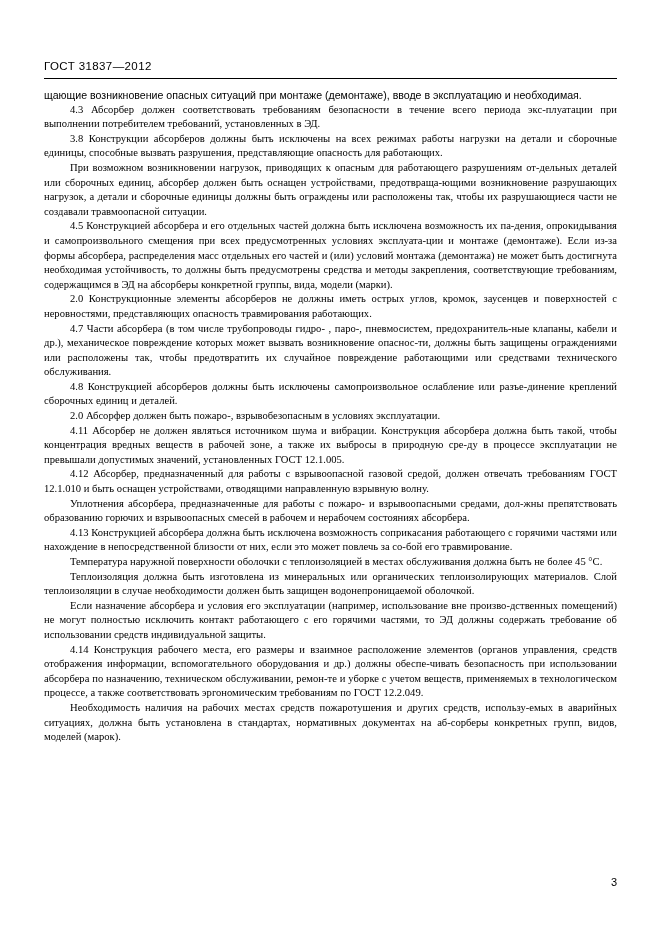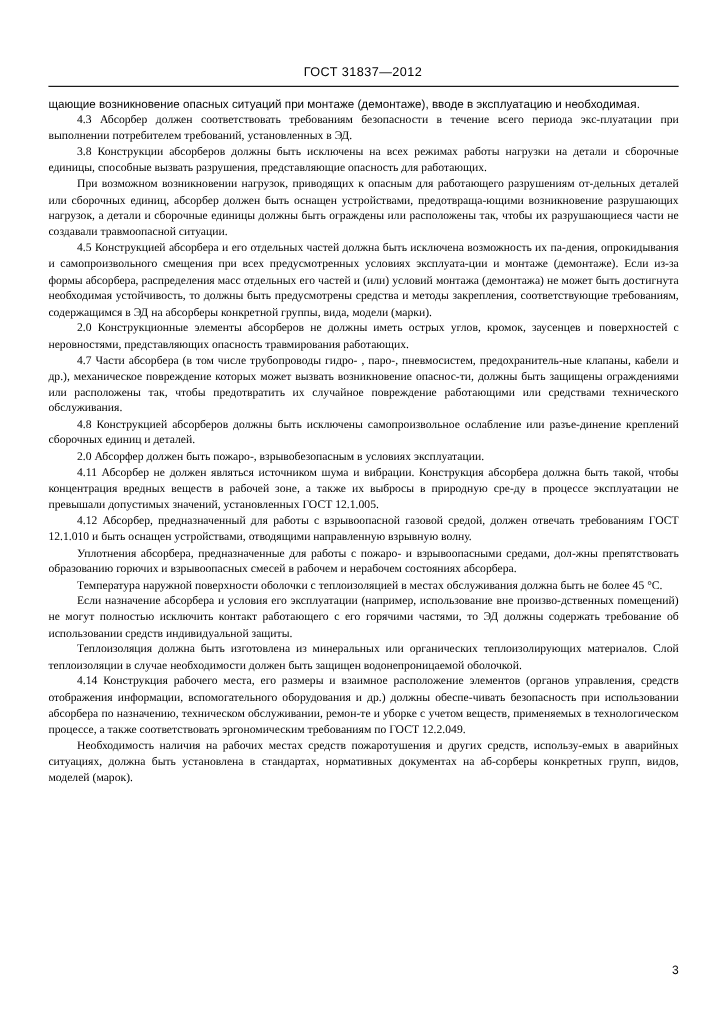--- a/index.html
+++ b/index.html
@@ -14,21 +14,21 @@
     color: #000000;
   }
   .page {
     position: relative;
     width: 661px;
     height: 936px;
     box-sizing: border-box;
     padding: 60px 44px 0 44px;
   }
   .header {
-    text-align: center;
+    text-align: left;
     font-size: 11.5px;
     letter-spacing: 0.4px;
     margin-bottom: 6px;
     padding-right: 1px;
   }
   .rule {
     border-top: 1px solid #000;
     margin-bottom: 9px;
   }
   .body-text p {
@@ -70,22 +70,23 @@
     <p class="indent">3.8  Конструкции абсорберов должны быть исключены на всех режимах работы нагрузки на детали и сборочные единицы, способные вызвать разрушения, представляющие опасность для работающих.</p>
     <p class="indent">При возможном возникновении нагрузок, приводящих к опасным для работающего разрушениям от-дельных деталей или сборочных единиц, абсорбер должен быть оснащен устройствами, предотвраща-ющими возникновение разрушающих нагрузок, а детали и сборочные единицы должны быть ограждены или расположены так, чтобы их разрушающиеся части не создавали травмоопасной ситуации.</p>
     <p class="indent">4.5  Конструкцией абсорбера и его отдельных частей должна быть исключена возможность их па-дения, опрокидывания и самопроизвольного смещения при всех предусмотренных условиях эксплуата-ции и монтаже (демонтаже). Если из-за формы абсорбера, распределения масс отдельных его частей и (или) условий монтажа (демонтажа) не может быть достигнута необходимая устойчивость, то должны быть предусмотрены средства и методы закрепления, соответствующие требованиям, содержащимся в ЭД на абсорберы конкретной группы, вида, модели (марки).</p>
     <p class="indent">2.0  Конструкционные элементы абсорберов не должны иметь острых углов, кромок, заусенцев и поверхностей с неровностями, представляющих опасность травмирования работающих.</p>
     <p class="indent">4.7  Части абсорбера (в том числе трубопроводы гидро- , паро-, пневмосистем, предохранитель-ные клапаны, кабели и др.), механическое повреждение которых может вызвать возникновение опаснос-ти, должны быть защищены ограждениями или расположены так, чтобы предотвратить их случайное повреждение работающими или средствами технического обслуживания.</p>
     <p class="indent">4.8  Конструкцией абсорберов должны быть исключены самопроизвольное ослабление или разъе-динение креплений сборочных единиц и деталей.</p>
     <p class="indent">2.0  Абсорфер должен быть пожаро-, взрывобезопасным в условиях эксплуатации.</p>
     <p class="indent">4.11  Абсорбер не должен являться источником шума и вибрации. Конструкция абсорбера должна быть такой, чтобы концентрация вредных веществ в рабочей зоне, а также их выбросы в природную сре-ду в процессе эксплуатации не превышали допустимых значений, установленных ГОСТ 12.1.005.</p>
     <p class="indent">4.12  Абсорбер, предназначенный для работы с взрывоопасной газовой средой, должен отвечать требованиям ГОСТ 12.1.010 и быть оснащен устройствами, отводящими направленную взрывную волну.</p>
     <p class="indent">Уплотнения абсорбера, предназначенные для работы с пожаро- и взрывоопасными средами, дол-жны препятствовать образованию горючих и взрывоопасных смесей в рабочем и нерабочем состояниях абсорбера.</p>
+    <p class="indent">4.13  Конструкцией абсорбера должна быть исключена возможность соприкасания работающего с горячими частями или нахождение в непосредственной близости от них, если это может повлечь за со-бой его травмирование.</p>
     <p class="indent">Температура наружной поверхности оболочки с теплоизоляцией в местах обслуживания должна быть не более 45 °С.</p>
+    <p class="indent">Теплоизоляция должна быть изготовлена из минеральных или органических теплоизолирующих материалов. Слой теплоизоляции в случае необходимости должен быть защищен водонепроницаемой оболочкой.</p>
     <p class="indent">Если назначение абсорбера и условия его эксплуатации (например, использование вне произво-дственных помещений) не могут полностью исключить контакт работающего с его горячими частями, то ЭД должны содержать требование об использовании средств индивидуальной защиты.</p>
-    <p class="indent">Теплоизоляция должна быть изготовлена из минеральных или органических теплоизолирующих материалов. Слой теплоизоляции в случае необходимости должен быть защищен водонепроницаемой оболочкой.</p>
     <p class="indent">4.14  Конструкция рабочего места, его размеры и взаимное расположение элементов (органов управления, средств отображения информации, вспомогательного оборудования и др.) должны обеспе-чивать безопасность при использовании абсорбера по назначению, техническом обслуживании, ремон-те и уборке с учетом веществ, применяемых в технологическом процессе, а также соответствовать эргономическим требованиям по ГОСТ 12.2.049.</p>
     <p class="indent">Необходимость наличия на рабочих местах средств пожаротушения и других средств, использу-емых в аварийных ситуациях, должна быть установлена в стандартах, нормативных документах на аб-сорберы конкретных групп, видов, моделей (марок).</p>
   </div>
 
   <div class="footer">3</div>
 
 </div>
 
 </body></html>

